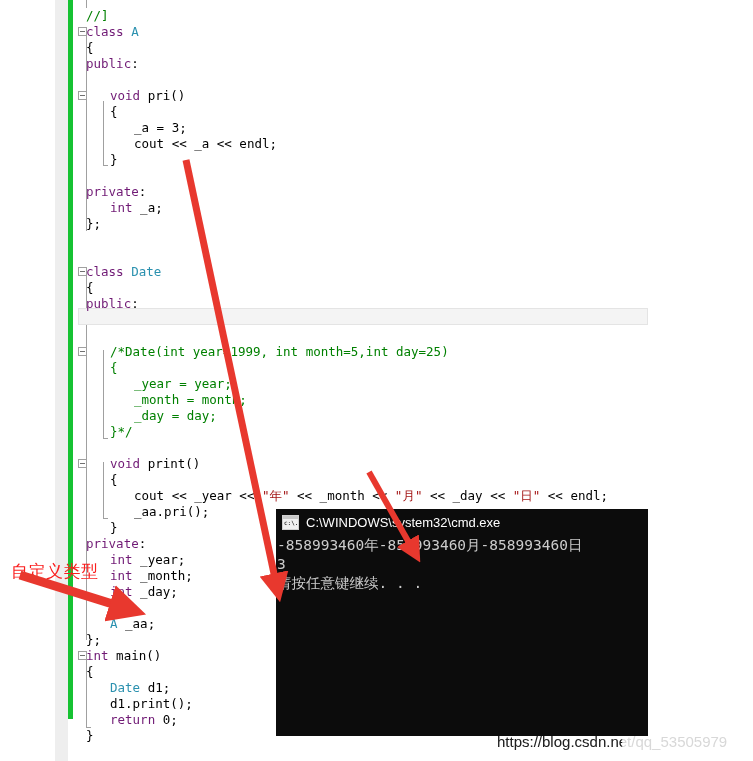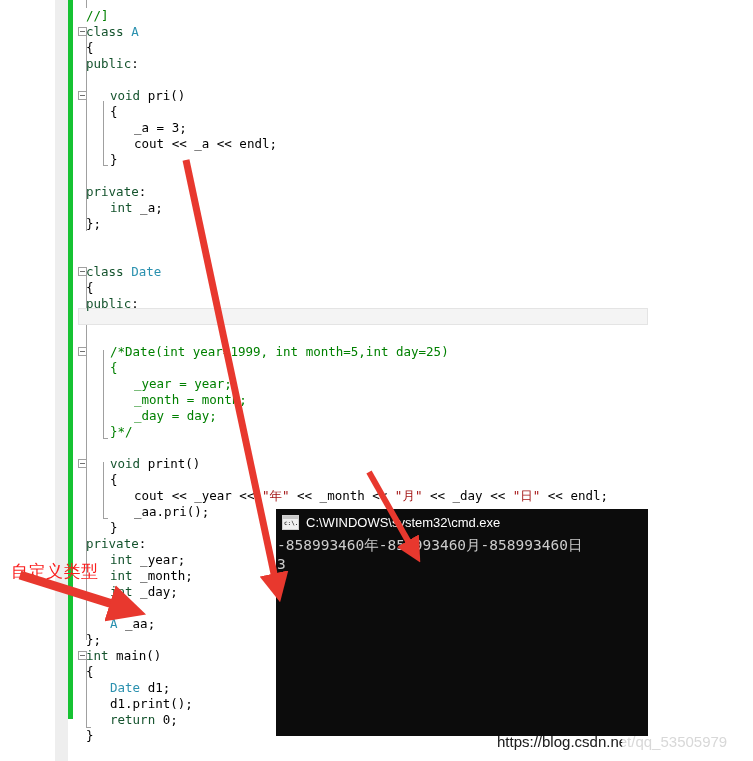--- a/index.html
+++ b/index.html
@@ -38,21 +38,21 @@
   .code-layer {
     position: absolute; left: 80px; top: 0; width: 673px; height: 761px;
     font-family: "DejaVu Sans Mono", "Liberation Mono", monospace;
     font-size: 12.5px;
     line-height: 16px;
     white-space: pre;
     color: #000000;
   }
   .code-line { height: 16px; }
 
-  .kw   { color: #14532d; }
+  .kw   { color: #701a75; }
   .typ  { color: #2b91af; }
   .cmt  { color: #008000; }
   .str  { color: #a31515; }
   .plain{ color: #000000; }
 
   
   .fold {
     position: absolute;
     width: 9px; height: 9px;
     border: 1px solid #a0a0a0;
@@ -185,21 +185,21 @@
   <div class="line-highlight"></div>
 
   <div class="code-layer" id="code-layer"><div class="code-line" style="position: absolute; top: 8px; left: 6px;"><span class="cmt">//]</span></div><div class="code-line" style="position: absolute; top: 24px; left: 6px;"><span class="kw">class </span><span class="typ">A</span></div><div class="code-line" style="position: absolute; top: 40px; left: 6px;"><span class="plain">{</span></div><div class="code-line" style="position: absolute; top: 56px; left: 6px;"><span class="kw">public</span><span class="plain">:</span></div><div class="code-line" style="position: absolute; top: 72px; left: 6px;"></div><div class="code-line" style="position: absolute; top: 88px; left: 30px;"><span class="kw">void </span><span class="plain">pri()</span></div><div class="code-line" style="position: absolute; top: 104px; left: 30px;"><span class="plain">{</span></div><div class="code-line" style="position: absolute; top: 120px; left: 54px;"><span class="plain">_a = 3;</span></div><div class="code-line" style="position: absolute; top: 136px; left: 54px;"><span class="plain">cout &lt;&lt; _a &lt;&lt; endl;</span></div><div class="code-line" style="position: absolute; top: 152px; left: 30px;"><span class="plain">}</span></div><div class="code-line" style="position: absolute; top: 168px; left: 6px;"></div><div class="code-line" style="position: absolute; top: 184px; left: 6px;"><span class="kw">private</span><span class="plain">:</span></div><div class="code-line" style="position: absolute; top: 200px; left: 30px;"><span class="kw">int </span><span class="plain">_a;</span></div><div class="code-line" style="position: absolute; top: 216px; left: 6px;"><span class="plain">};</span></div><div class="code-line" style="position: absolute; top: 232px; left: 6px;"></div><div class="code-line" style="position: absolute; top: 248px; left: 6px;"></div><div class="code-line" style="position: absolute; top: 264px; left: 6px;"><span class="kw">class </span><span class="typ">Date</span></div><div class="code-line" style="position: absolute; top: 280px; left: 6px;"><span class="plain">{</span></div><div class="code-line" style="position: absolute; top: 296px; left: 6px;"><span class="kw">public</span><span class="plain">:</span></div><div class="code-line" style="position: absolute; top: 312px; left: 6px;"></div><div class="code-line" style="position: absolute; top: 328px; left: 6px;"></div><div class="code-line" style="position: absolute; top: 344px; left: 30px;"><span class="cmt">/*Date(int year=1999, int month=5,int day=25)</span></div><div class="code-line" style="position: absolute; top: 360px; left: 30px;"><span class="cmt">{</span></div><div class="code-line" style="position: absolute; top: 376px; left: 54px;"><span class="cmt">_year = year;</span></div><div class="code-line" style="position: absolute; top: 392px; left: 54px;"><span class="cmt">_month = month;</span></div><div class="code-line" style="position: absolute; top: 408px; left: 54px;"><span class="cmt">_day = day;</span></div><div class="code-line" style="position: absolute; top: 424px; left: 30px;"><span class="cmt">}*/</span></div><div class="code-line" style="position: absolute; top: 440px; left: 6px;"></div><div class="code-line" style="position: absolute; top: 456px; left: 30px;"><span class="kw">void </span><span class="plain">print()</span></div><div class="code-line" style="position: absolute; top: 472px; left: 30px;"><span class="plain">{</span></div><div class="code-line" style="position: absolute; top: 488px; left: 54px;"><span class="plain">cout &lt;&lt; _year &lt;&lt; </span><span class="str">"年"</span><span class="plain"> &lt;&lt; _month &lt;&lt; </span><span class="str">"月"</span><span class="plain"> &lt;&lt; _day &lt;&lt; </span><span class="str">"日"</span><span class="plain"> &lt;&lt; endl;</span></div><div class="code-line" style="position: absolute; top: 504px; left: 54px;"><span class="plain">_aa.pri();</span></div><div class="code-line" style="position: absolute; top: 520px; left: 30px;"><span class="plain">}</span></div><div class="code-line" style="position: absolute; top: 536px; left: 6px;"><span class="kw">private</span><span class="plain">:</span></div><div class="code-line" style="position: absolute; top: 552px; left: 30px;"><span class="kw">int </span><span class="plain">_year;</span></div><div class="code-line" style="position: absolute; top: 568px; left: 30px;"><span class="kw">int </span><span class="plain">_month;</span></div><div class="code-line" style="position: absolute; top: 584px; left: 30px;"><span class="kw">int </span><span class="plain">_day;</span></div><div class="code-line" style="position: absolute; top: 600px; left: 6px;"></div><div class="code-line" style="position: absolute; top: 616px; left: 30px;"><span class="typ">A</span><span class="plain"> _aa;</span></div><div class="code-line" style="position: absolute; top: 632px; left: 6px;"><span class="plain">};</span></div><div class="code-line" style="position: absolute; top: 648px; left: 6px;"><span class="kw">int </span><span class="plain">main()</span></div><div class="code-line" style="position: absolute; top: 664px; left: 6px;"><span class="plain">{</span></div><div class="code-line" style="position: absolute; top: 680px; left: 30px;"><span class="typ">Date</span><span class="plain"> d1;</span></div><div class="code-line" style="position: absolute; top: 696px; left: 30px;"><span class="plain">d1.print();</span></div><div class="code-line" style="position: absolute; top: 712px; left: 30px;"><span class="kw">return </span><span class="plain">0;</span></div><div class="code-line" style="position: absolute; top: 728px; left: 6px;"><span class="plain">}</span></div></div>
 </div>
 
 <div id="console">
   <div class="console-titlebar">
     <span class="cmd-icon"></span>
     <span class="console-title">C:\WINDOWS\system32\cmd.exe</span>
   </div>
-  <div class="console-body" id="console-body"><div>-858993460年-858993460月-858993460日</div><div>3</div></div>
+  <div class="console-body" id="console-body"><div>-858993460年-858993460月-858993460日</div><div>3</div><div>请按任意键继续. . .</div></div>
 </div>
 
 <div class="annot-text">自定义类型</div>
 
 <svg id="arrows" viewBox="0 0 753 761" xmlns="http://www.w3.org/2000/svg">
     <defs>
       <marker id="ah" markerWidth="4.2" markerHeight="4.2" refX="1.4" refY="2.1" orient="auto">
         <path d="M0,0 L4.2,2.1 L0,4.2 z" fill="#e8382e"></path>
       </marker>
     </defs>

